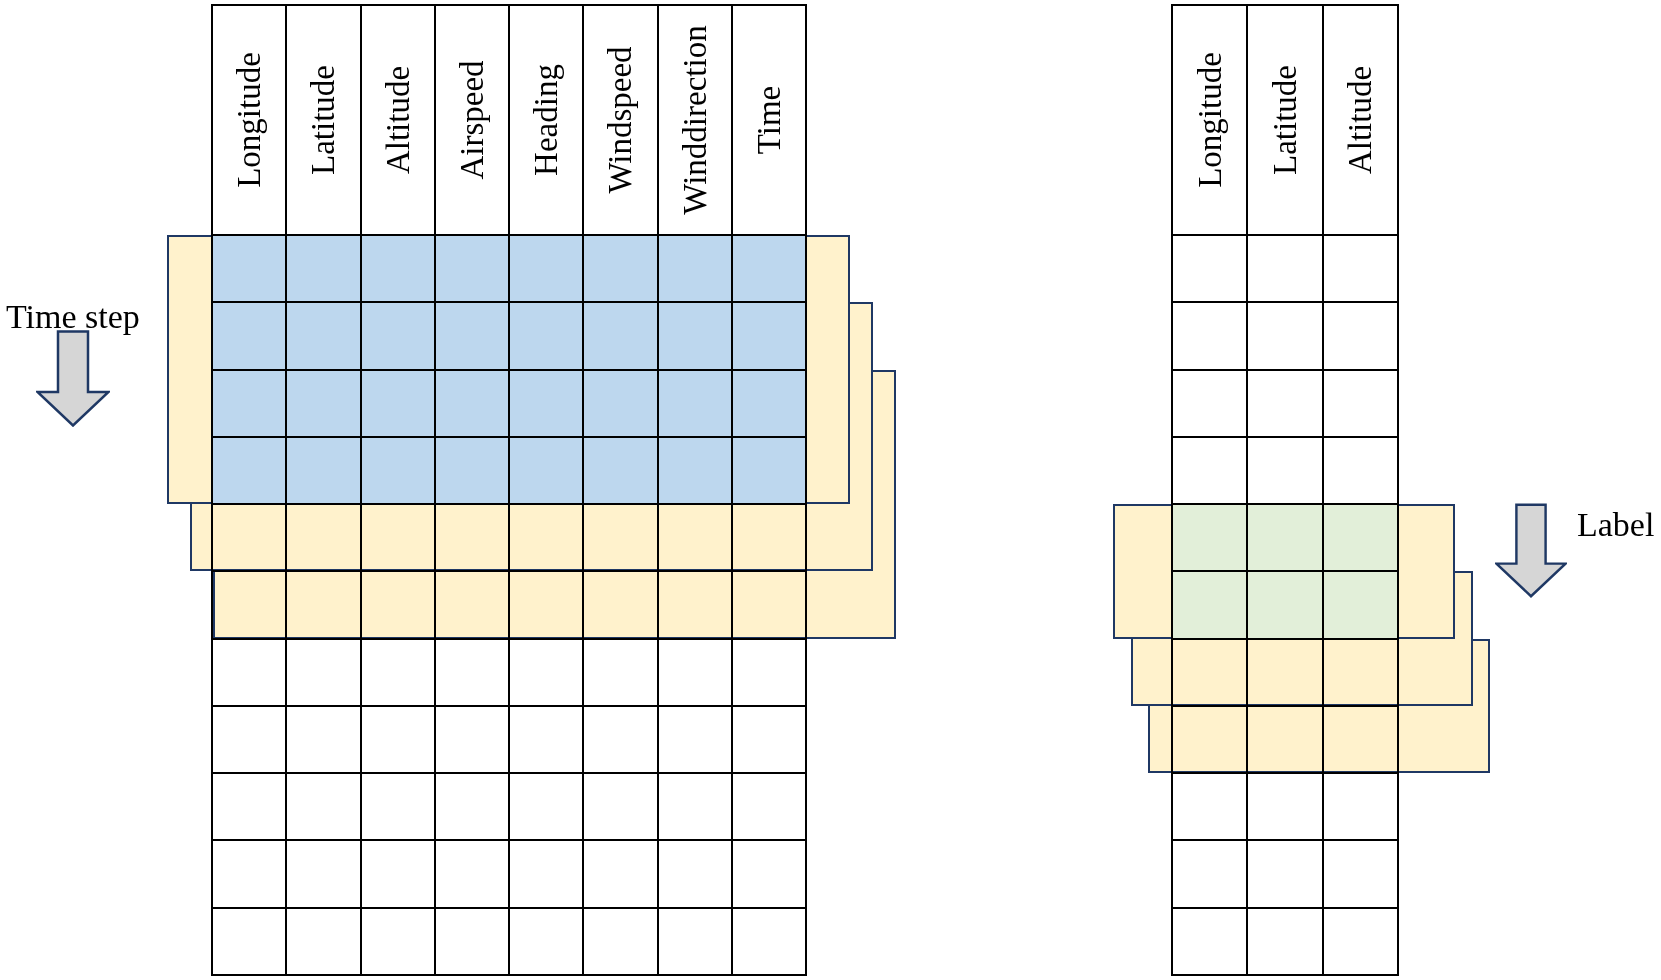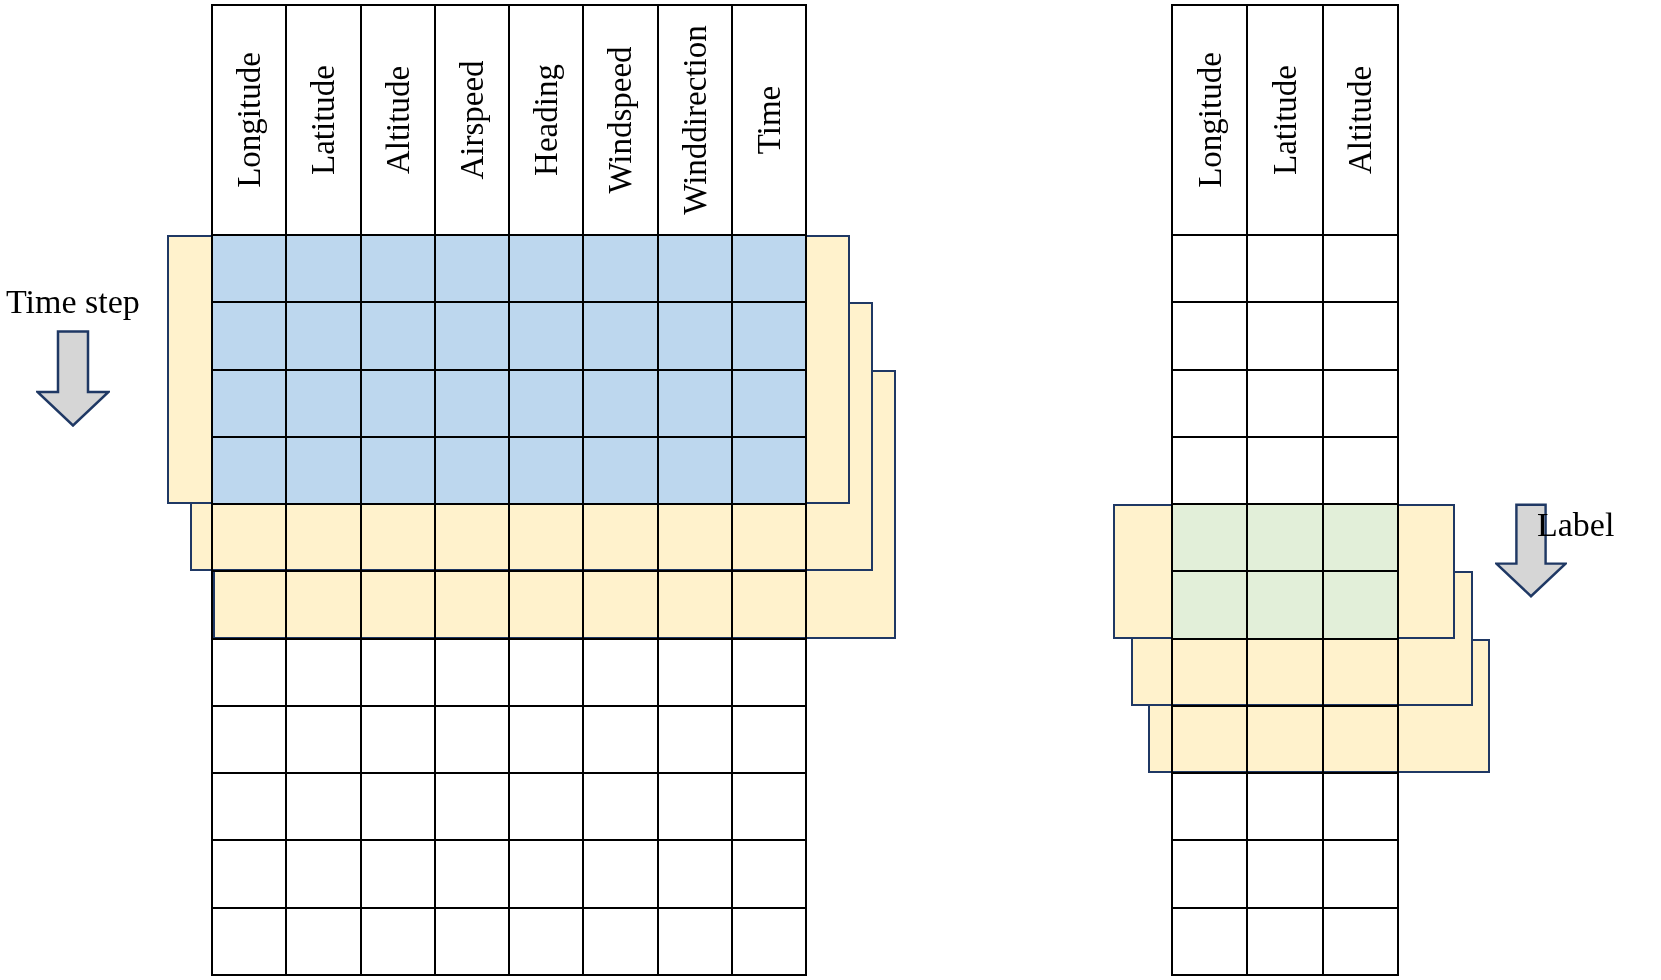--- a/index.html
+++ b/index.html
@@ -57,21 +57,21 @@
     stroke: var(--arrow-border, #1F3864);
     stroke-width: 2.5;
     stroke-linejoin: miter;
   }
 </style>
 </head>
 <body>
 
 <div class="canvas" style="--background: #FFFFFF; --input-window-cell: #BDD7EE; --window-frame-fill: #FFF2CC; --label-window-cell: #E2EFD9; --frame-border: #1F3864; --grid-line: #000000; --arrow-fill: #D6D6D6; --arrow-border: #1F3864; --text: #000000;">
 
-  <span class="annot-text" style="left:6px; top:283px;">Time step</span>
+  <span class="annot-text" style="left:6px; top:298px;">Time step</span>
   <svg class="arrow-svg" style="left:36px; top:330px;" width="74" height="97" viewBox="0 0 74 97">
     <path d="M22 1.5 H52 V62 H72.5 L37 95.5 L1.5 62 H22 Z"></path>
   </svg>
 
   <div class="win" style="left:213px; top:369.5px; width:683px; height:269.1px; z-index:1;"></div>
   <div class="win" style="left:190px; top:302.3px; width:683px; height:269.1px; z-index:2;"></div>
   <div class="win" style="left:167px; top:235px; width:683px; height:269.1px; z-index:3;"></div>
 
   <div class="dtable" style="left:211px; top:4px; width:596px; height:972px;
               grid-template-columns:repeat(8,1fr); grid-template-rows:230px repeat(11,1fr);">
@@ -235,15 +235,15 @@
       <div class="cell plain"></div>
       <div class="cell plain"></div>
       <div class="cell plain"></div>
       <div class="cell plain"></div>
       <div class="cell plain"></div>
     </div>
 
   <svg class="arrow-svg" style="left:1495px; top:502px;" width="72" height="97" viewBox="0 0 74 97">
     <path d="M22 1.5 H52 V62 H72.5 L37 95.5 L1.5 62 H22 Z"></path>
   </svg>
-  <span class="annot-text" style="left:1537px; top:506px;">Label</span>
+  <span class="annot-text" style="left:1577px; top:506px;">Label</span>
 
 </div>
 
 </body></html>

